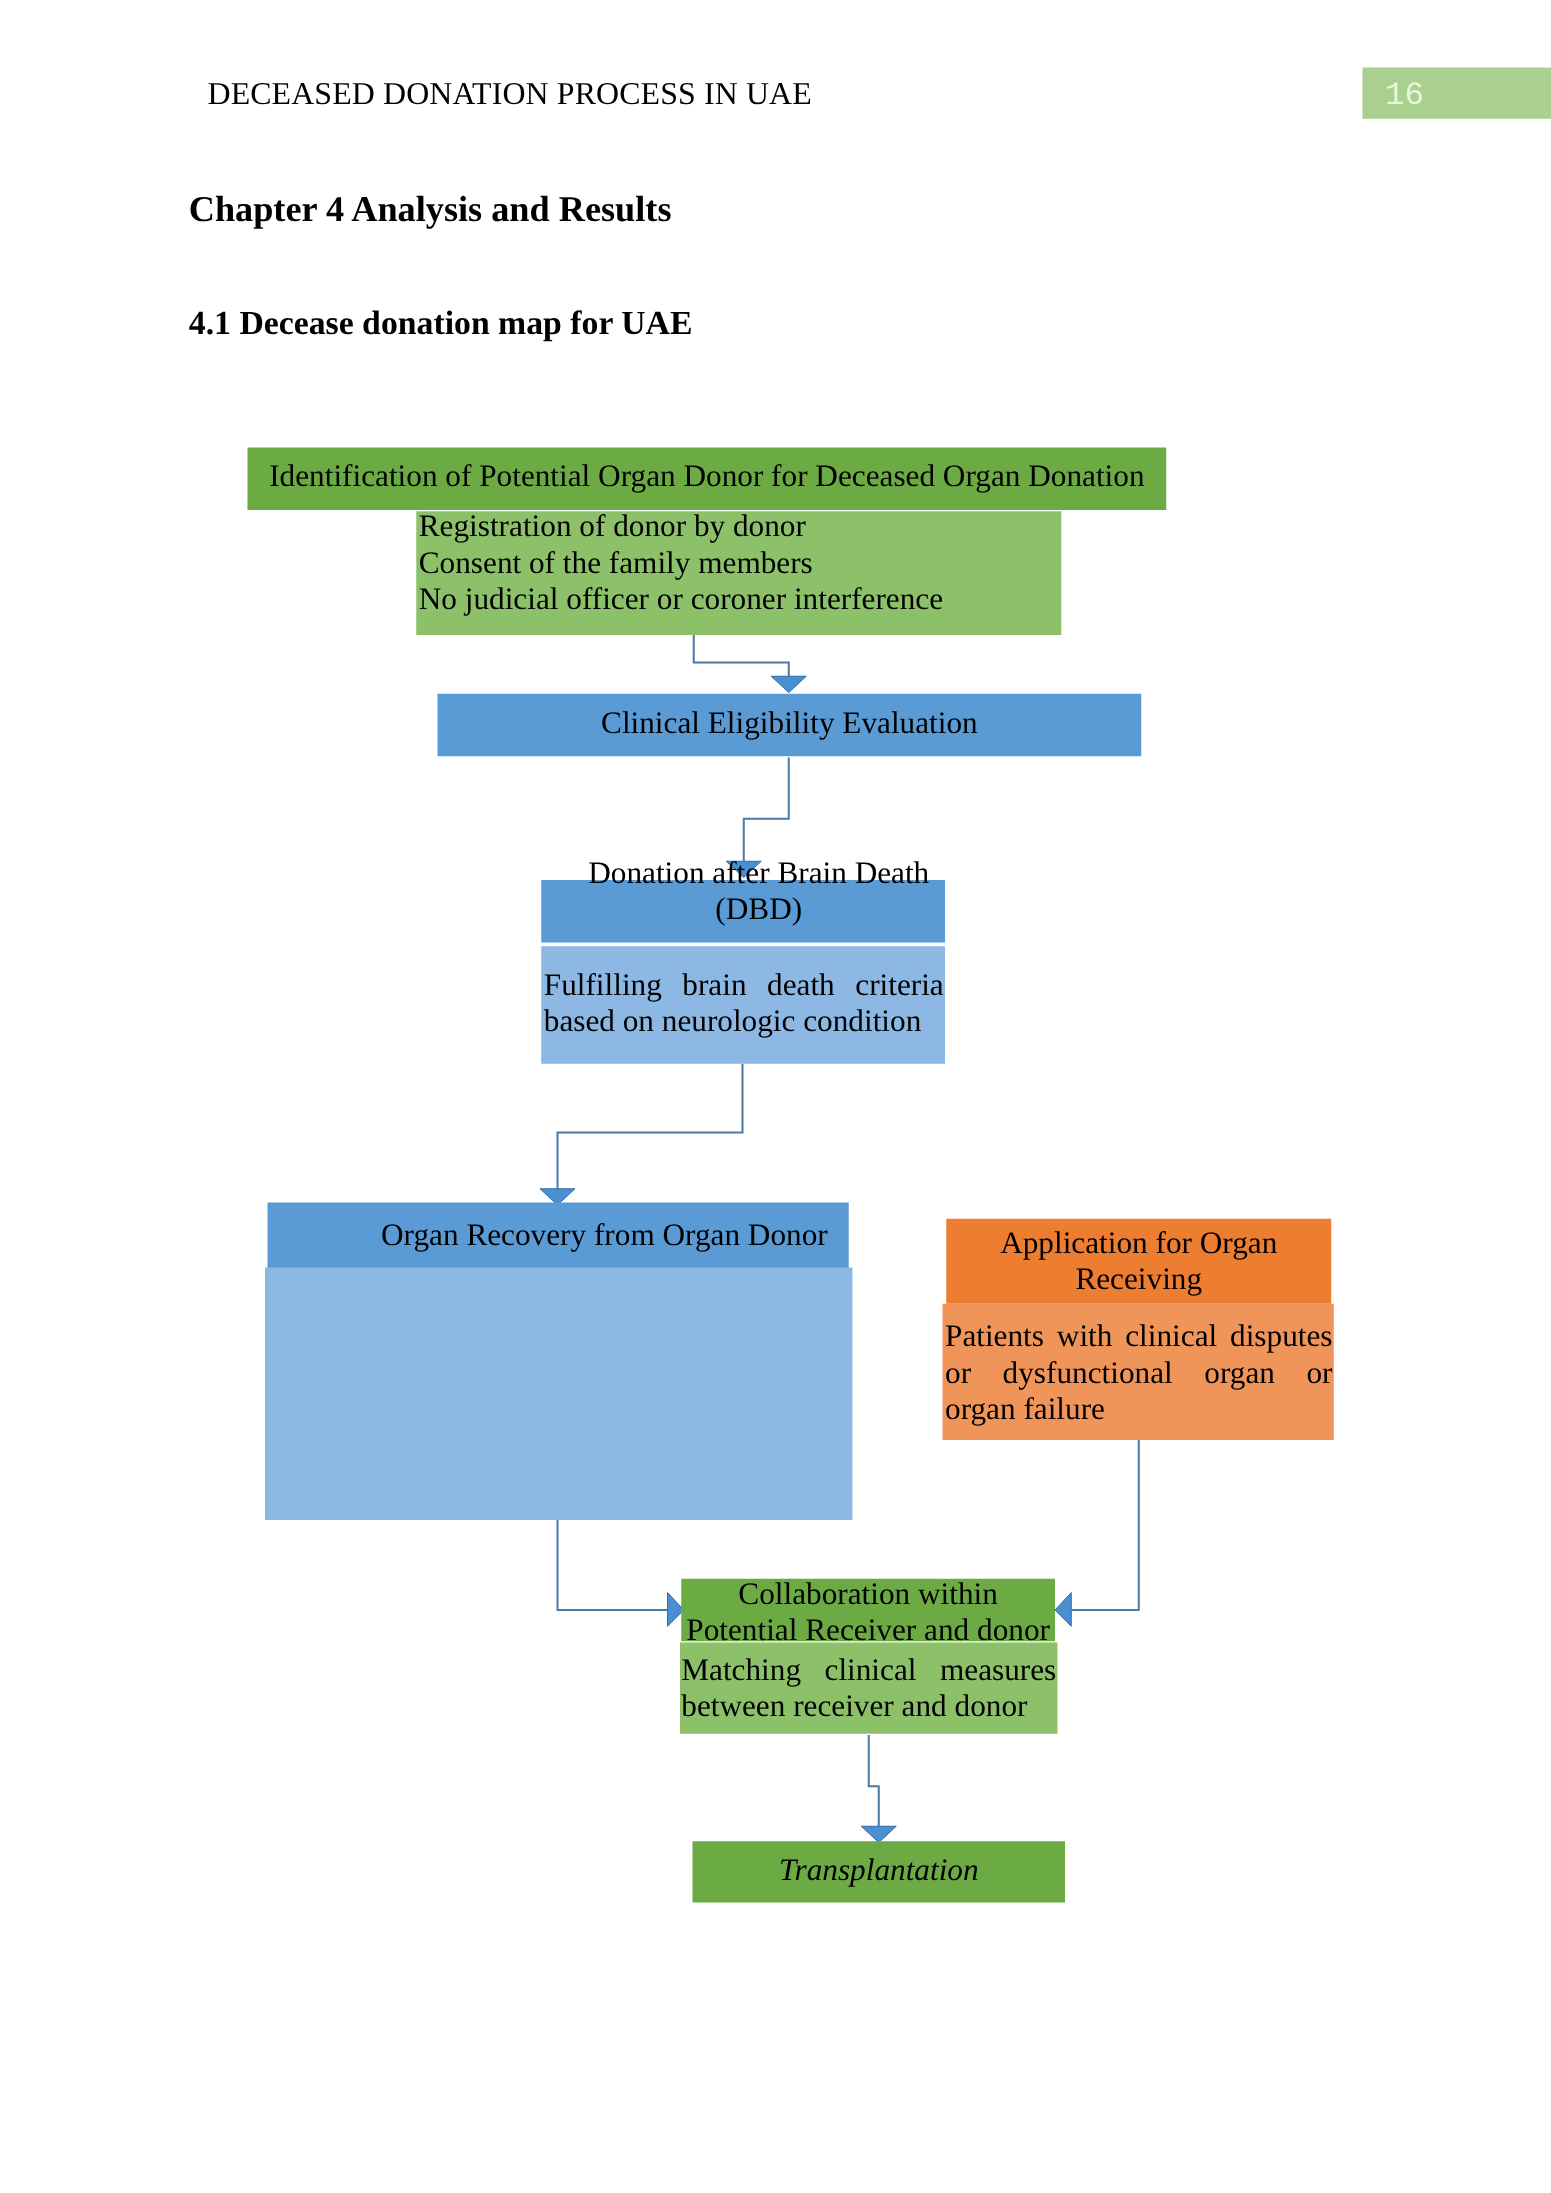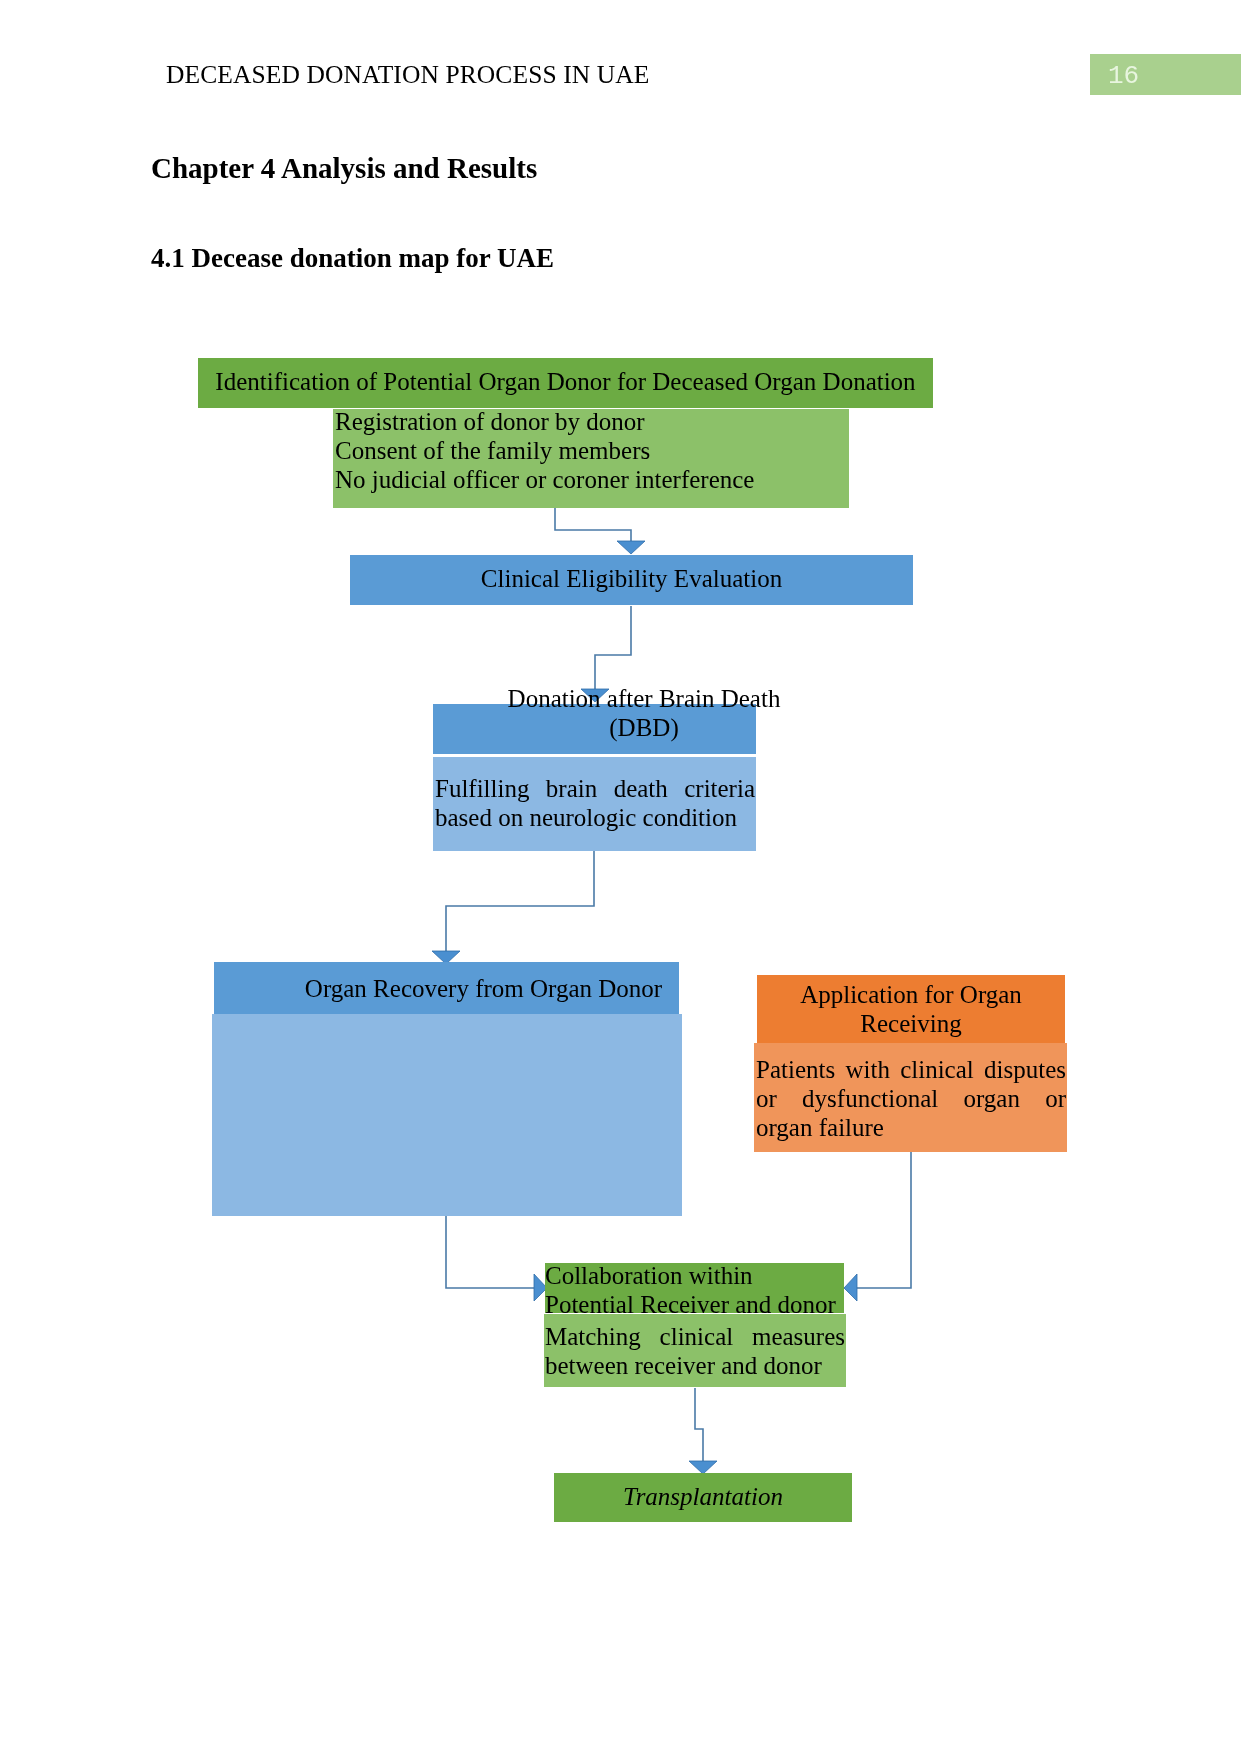--- a/index.html
+++ b/index.html
@@ -48,39 +48,39 @@
   #b-ident-b .l2{top:27px;}
   #b-ident-b .l3{top:56px;}
 
   
   #b-clin{left:350px;top:555px;width:563px;height:50px;text-decoration:underline;}
   #b-clin .t{top:9px;}
 
   
   #b-dbd-h{left:433px;top:704px;width:323px;height:50px;}
   #b-dbd-b{left:433px;top:757px;width:323px;height:94px;}
-  #t-dbd-title{left:433px;top:684px;width:348px;text-align:center;margin-left:37px;}
+  #t-dbd-title{left:433px;top:684px;width:348px;text-align:center;}
   #t-dbd-body{left:435px;top:774px;width:320px;}
 
   
   #b-org-h{left:214px;top:962px;width:465px;height:53px;}
   #b-org-b{left:212px;top:1014px;width:470px;height:202px;}
   #t-org-title{left:214px;top:974px;width:465px;text-align:center;margin-left:37px;}
   #t-org-body{left:212px;top:1003px;width:470px;}
 
   
   #b-app-h{left:757px;top:975px;width:308px;height:68px;}
   #b-app-b{left:754px;top:1043px;width:313px;height:109px;}
   #t-app-title{left:757px;top:980px;width:308px;text-align:center;}
   #t-app-body{left:756px;top:1055px;width:310px;}
 
   
   #b-col-h{left:545px;top:1263px;width:299px;height:50px;}
   #b-col-b{left:544px;top:1314px;width:302px;height:73px;}
-  #t-col-title{left:545px;top:1261px;width:299px;}
+  #t-col-title{left:545px;top:1261px;width:299px;text-align:center;}
   #t-col-body{left:545px;top:1322px;width:300px;}
 
   
   #b-trans{left:554px;top:1473px;width:298px;height:49px;font-style:italic;}
   #b-trans .t{top:9px;}
 </style>
 </head>
 <body>
 
 <div class="page">

